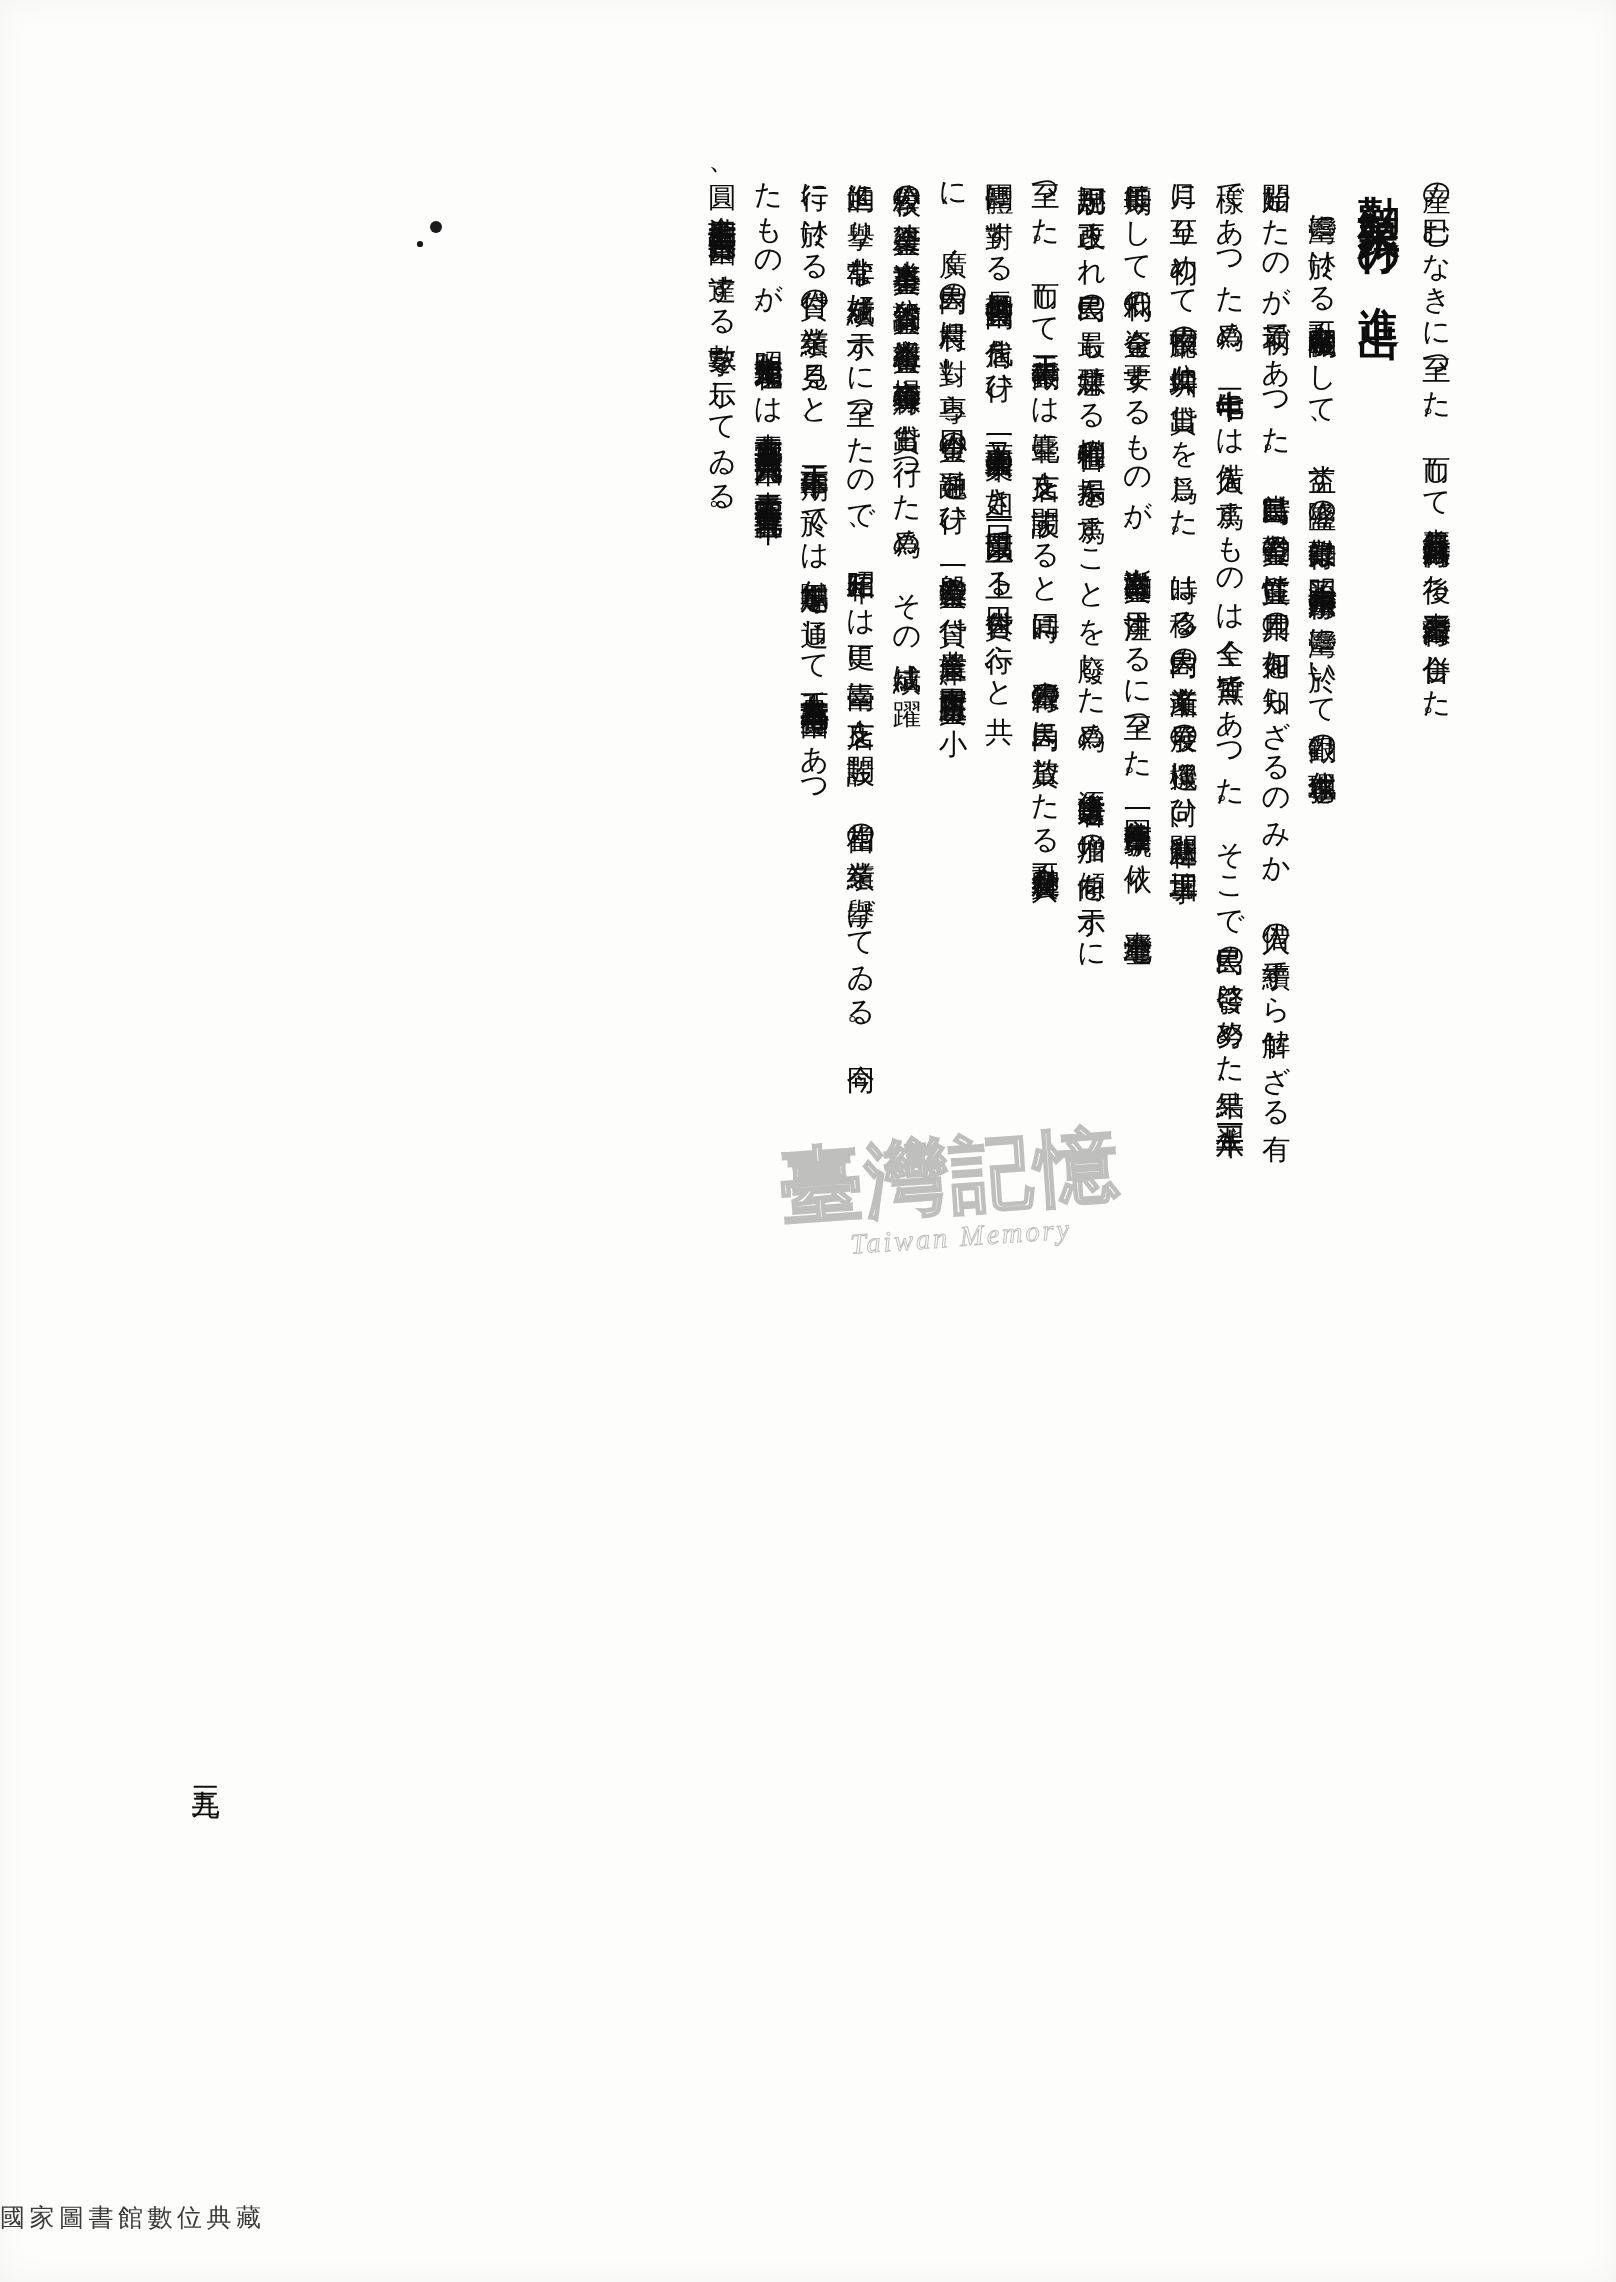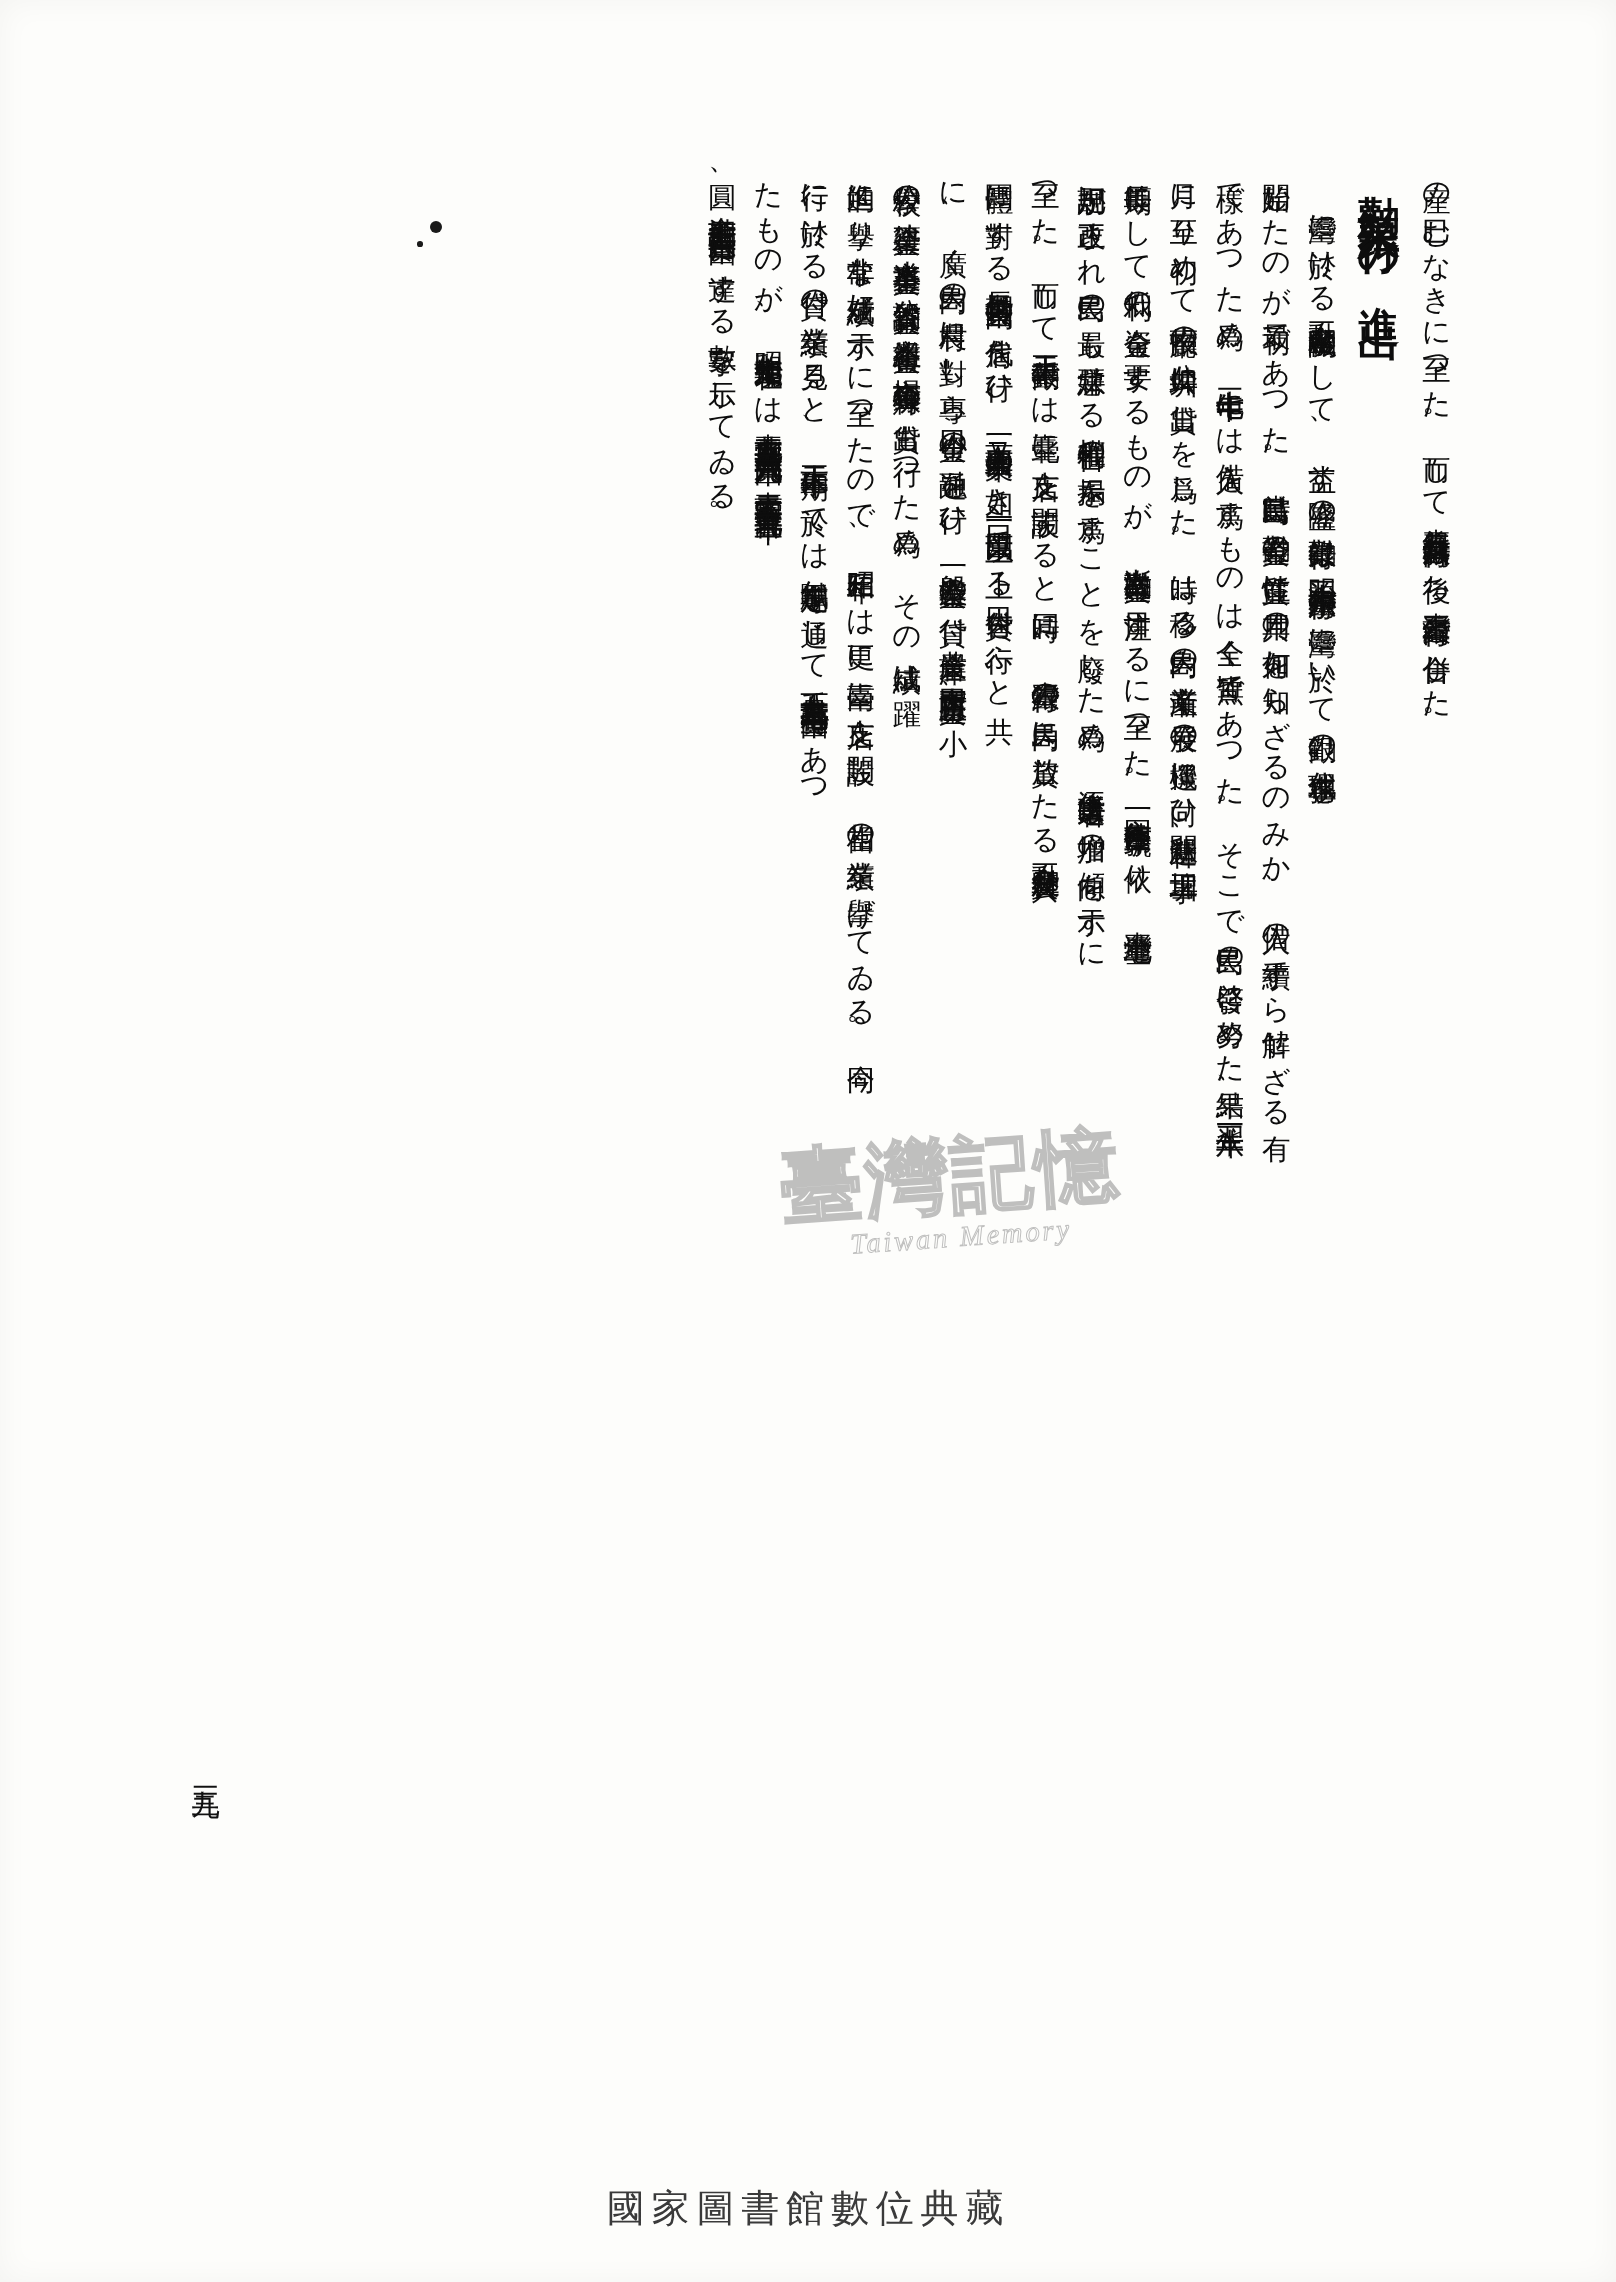--- a/index.html
+++ b/index.html
@@ -78,22 +78,21 @@
     letter-spacing: 0.12em;
     color: #111;
   }
 
   
   #library-credit {
     position: absolute;
     left: 0;
     right: 0;
     bottom: 49px;
-    text-align: center;
-    font-size: 38px;
+    font-size: 25px;
     letter-spacing: 0.18em;
     color: #3a3a3a;
     font-family: "DejaVu Serif", "Liberation Serif", serif;
   }
 
   
   #watermark {
     position: absolute;
     left: 780px;
     top: 1122px;

